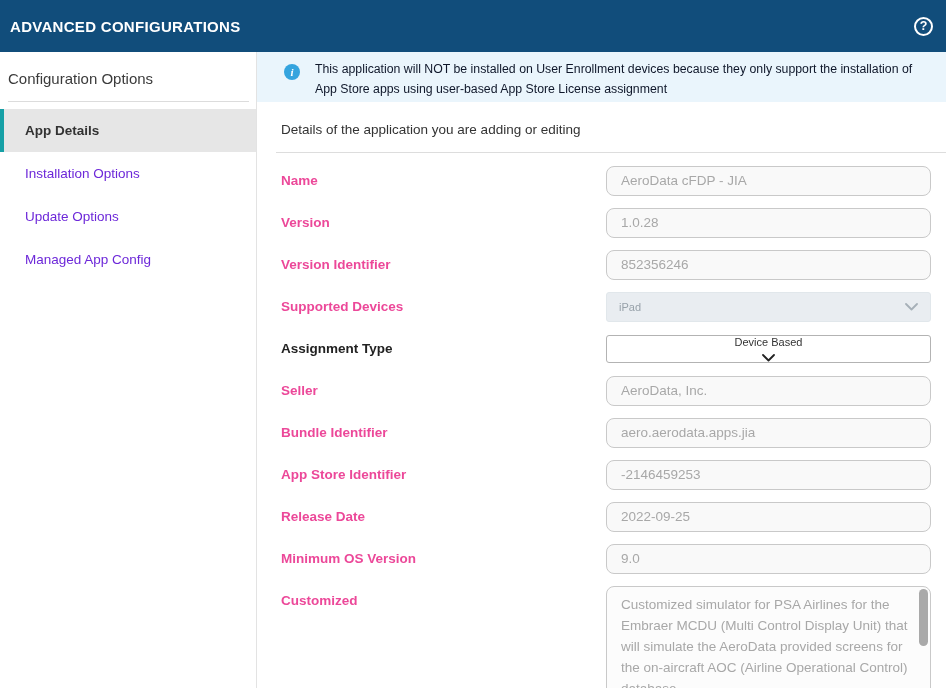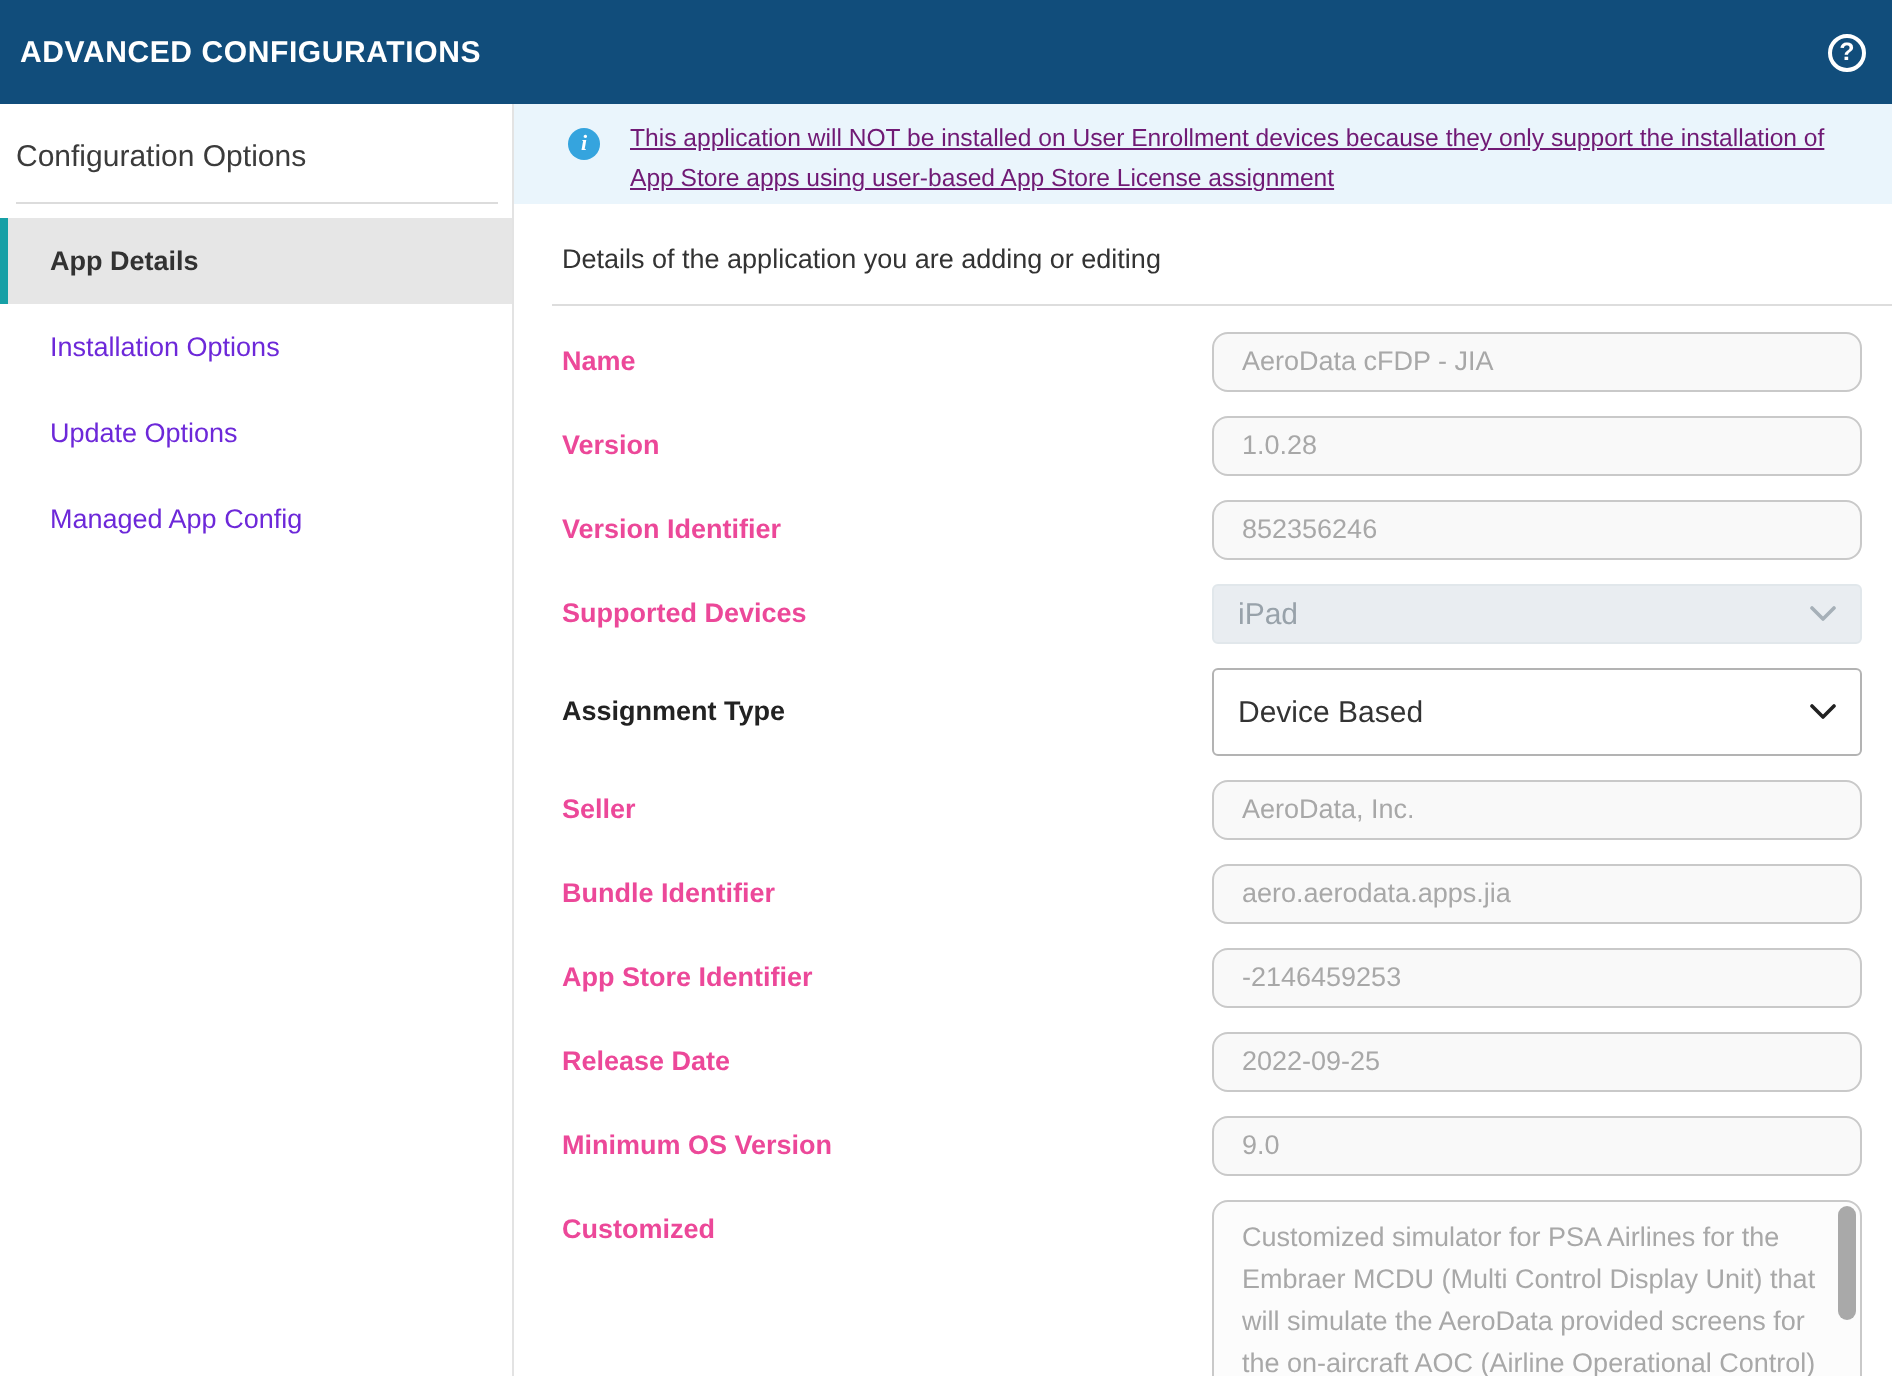--- a/index.html
+++ b/index.html
@@ -37,45 +37,45 @@
   .content{flex:1;display:flex;flex-direction:column;min-width:0;}
 
   
   .banner{background:var(--banner-bg);min-height:50px;display:flex;align-items:flex-start;
     padding:7px 20px 7px 27px;}
   .banner-icon{width:16px;height:16px;border-radius:50%;background:var(--banner-icon);
     color:#fff;display:flex;align-items:center;justify-content:center;
     margin-top:5px;margin-right:15px;flex:0 0 auto;}
   .banner-icon span{font-size:11px;font-weight:bold;font-style:italic;
     font-family:"Liberation Serif",serif;line-height:1;}
-  .banner-text{font-size:12.3px;color:#701a75;line-height:20px;max-width:618px;text-decoration:underline;}
+  .banner-text{font-size:12.3px;color:#0f172a;line-height:20px;max-width:618px;}
 
   
   .subtitle{font-size:13.5px;color:#333;padding:20px 0 15px 24px;}
   .form-divider{border-bottom:1px solid #ddd;margin-left:19px;}
   .form{padding-top:13px;}
 
   .field-row{display:flex;align-items:center;min-height:30px;margin-bottom:12px;}
   .field-row.align-top{align-items:flex-start;}
   .field-label{flex:0 0 349px;padding-left:24px;font-size:13.5px;font-weight:bold;
     color:#ec4899;line-height:30px;}
   .field-label.active{color:#222;}
   .control-slot{width:325px;flex:0 0 325px;}
 
   .ctl-input{width:325px;height:30px;border:1px solid #c9c9c9;border-radius:8px;
     background:#f9f9f9;color:#a8a8a8;font-size:13.5px;line-height:28px;
     padding:0 14px;white-space:nowrap;overflow:hidden;}
 
   .ctl-select{width:325px;display:flex;align-items:center;justify-content:space-between;
-    padding:0 12px;font-size:15px;border-radius:3px;text-align:right;}
+    padding:0 12px;font-size:11px;border-radius:3px;text-align:right;}
   .ctl-select.disabled{height:30px;background:var(--disabled-select-bg);
     border:1px solid #e1e7eb;color:#98a2aa;}
   .ctl-select.disabled .chev{color:#a6b0b8;}
-  .ctl-select.enabled{height:44px;background:#fff;border:1px solid #b3b3b3;
-    color:#333;cursor:pointer;}
+  .ctl-select.enabled{height:28px;background:#fff;border:1px solid #b3b3b3;
+    color:#333;cursor:pointer;flex-direction:column;}
   .ctl-select.enabled .chev{color:#222;}
   .chev{flex:0 0 auto;}
 
   .ctl-textarea{position:relative;width:325px;height:150px;border:1px solid #c9c9c9;
     border-radius:8px;background:#fcfcfc;overflow:hidden;padding:7px 18px 7px 14px;}
   .ta-text{font-size:13.5px;color:#a8a8a8;line-height:21px;}
   .scroll-thumb{position:absolute;top:2px;right:2px;width:9px;height:57px;
     background:#a9a9a9;border-radius:5px;cursor:grab;}
 </style>
 </head>

